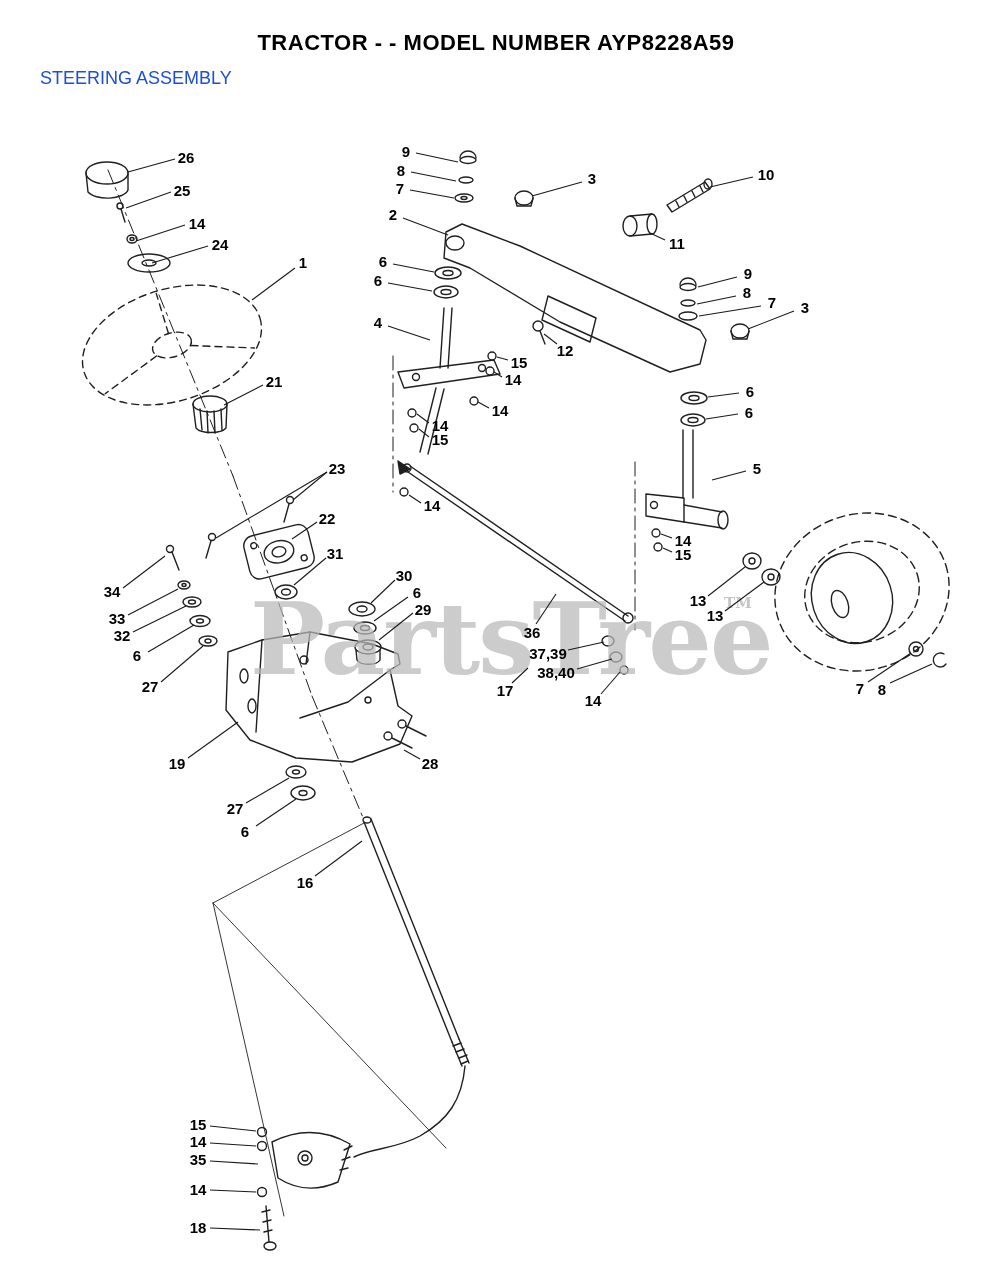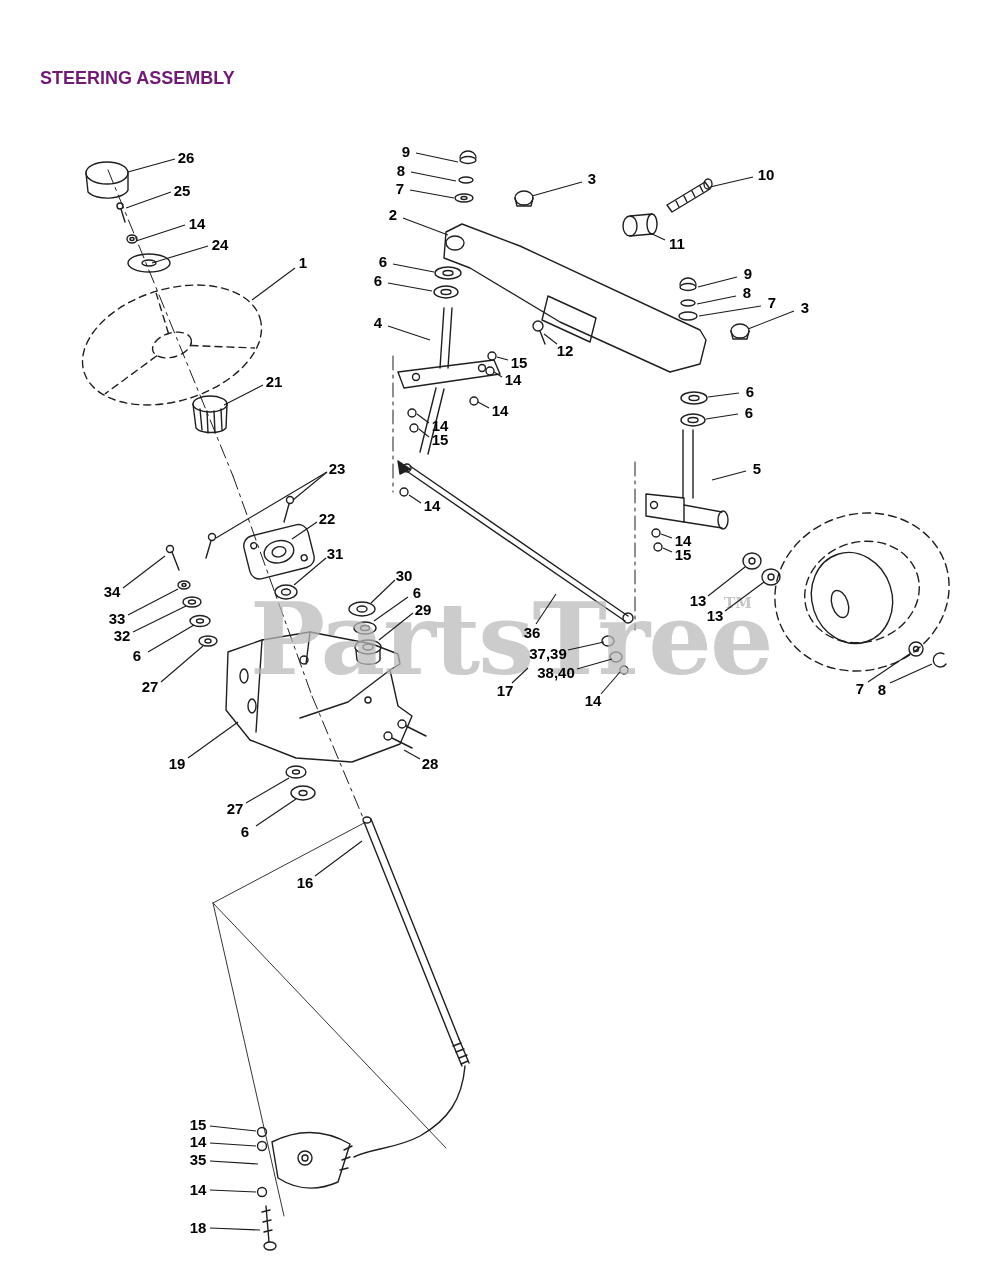--- a/index.html
+++ b/index.html
@@ -17,22 +17,22 @@
     text-align: center;
     font-size: 22px;
     font-weight: bold;
     color: #000;
     letter-spacing: 0.5px;
   }
   .subtitle {
     position: absolute;
     top: 68px; left: 40px;
     font-size: 18px;
-    font-weight: bold;
-    color: #701a75;
+    font-weight: normal;
+    color: #1d4ed8;
   }
   svg.diagram { position:absolute; top:0; left:0; }
   .part-label {
     font-family: "Liberation Sans", sans-serif;
     font-size: 15px;
     font-weight: bold;
     fill: #000;
     text-anchor: middle;
     dominant-baseline: central;
   }
@@ -51,20 +51,21 @@
     font-size: 15px;
     fill: #b9b9b9;
     opacity: 0.8;
   }
 </style>
 </head>
 <body>
 
 <div class="page">
 
+  <div class="title">TRACTOR - - MODEL NUMBER AYP8228A59</div>
   <div class="subtitle">STEERING ASSEMBLY</div>
 
   <svg class="diagram" width="992" height="1280" viewBox="0 0 992 1280">
 
     <g stroke="#1f1f1f" fill="none" stroke-width="1.4" stroke-linejoin="round" stroke-linecap="round">
 
       <g stroke-dasharray="14 5 3 5" stroke-width="1">
         <line x1="108" y1="170" x2="233" y2="476"></line>
         <line x1="233" y1="476" x2="312" y2="696"></line>
         <line x1="312" y1="696" x2="364" y2="820"></line>

